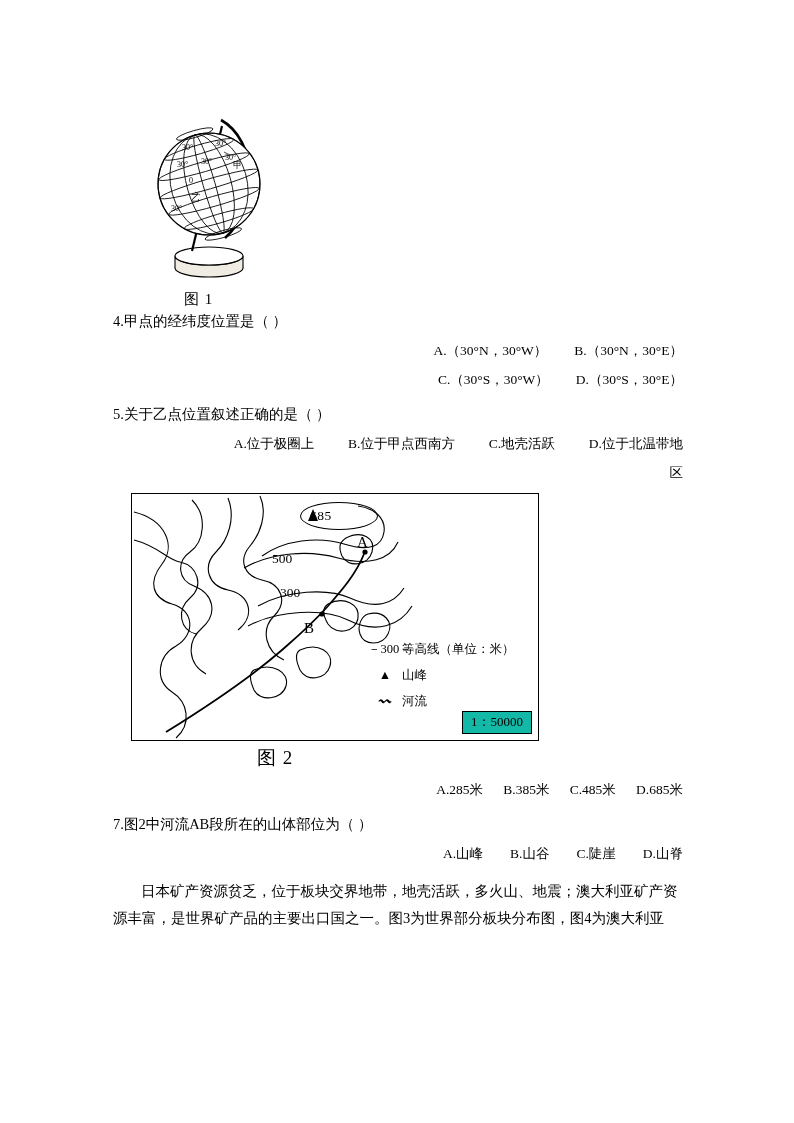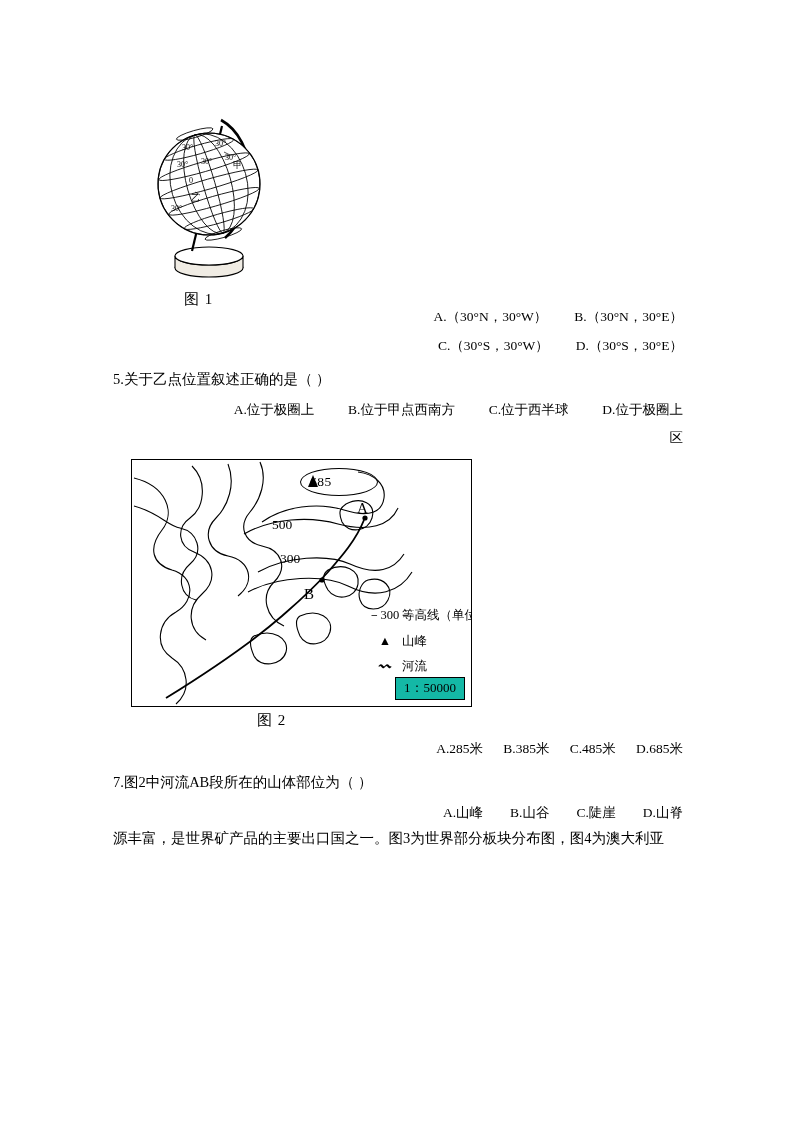--- a/index.html
+++ b/index.html
@@ -65,21 +65,21 @@
     margin-top: 14px;
   }
   
   .fig2-wrap {
     margin-top: 10px;
     margin-left: 18px;
     width: 420px;
   }
   .map-box {
     position: relative;
-    width: 341px;
+    width: 408px;
     height: 248px;
     border: 1.3px solid #000;
     box-sizing: border-box;
     overflow: hidden;
   }
   .scale-box {
     position: absolute;
     right: 6px;
     bottom: 6px;
     border: 1.2px solid #000;
@@ -100,21 +100,21 @@
     align-items: center;
     margin-bottom: 7px;
     white-space: nowrap;
   }
   .legend-sym {
     width: 34px;
     display: inline-block;
     text-align: center;
   }
   .fig2-caption {
-    font-size: 15px;
+    font-size: 19px;
     letter-spacing: 1px;
     margin-top: 4px;
     margin-left: 126px;
   }
   .label-685 {
     position: absolute;
     left: 178px;
     top: 14px;
     font-size: 13.5px;
     letter-spacing: 0.5px;
@@ -185,28 +185,29 @@
         <text x="62" y="113" font-size="9" font-family="Liberation Serif, serif">乙</text>
 
         <g stroke="#000" stroke-width="0.7">
           <line x1="95" y1="64" x2="101" y2="67"></line>
           <line x1="66" y1="104" x2="71" y2="107"></line>
         </g>
       </svg>
       <div class="fig-caption">图 1</div>
     </div>
 
+    <div class="q">4.甲点的经纬度位置是（    ）</div>
     <div class="q-opts">
       <span class="opt-row">A.（30°N，30°W）        B.（30°N，30°E）</span>
       <span class="opt-row">C.（30°S，30°W）        D.（30°S，30°E）</span>
     </div>
 
     <div class="q">5.关于乙点位置叙述正确的是（    ）</div>
     <div class="q-opts">
-      <span class="opt-row">A.位于极圈上          B.位于甲点西南方          C.位于西半球          D.位于极圈上</span>
+      <span class="opt-row">A.位于极圈上          B.位于甲点西南方          C.地壳活跃          D.位于北温带地</span>
       <span class="opt-row">区</span>
     </div>
 
 
     <div class="fig2-wrap">
       <div class="map-box">
         <svg width="416" height="246" viewBox="0 0 416 246">
 
           <g fill="none" stroke="#000" stroke-width="1.1">
             <path d="M2 18 C 34 26, 44 52, 30 70 C 16 88, 20 104, 40 110 C 62 116, 64 140, 44 152 C 26 162, 22 186, 40 198 C 56 208, 60 230, 44 244"></path>
@@ -268,16 +269,17 @@
 
     <div class="q-opts">
       <span class="opt-row">A.285米      B.385米      C.485米      D.685米</span>
     </div>
 
     <div class="q">7.图2中河流AB段所在的山体部位为（    ）</div>
     <div class="q-opts">
       <span class="opt-row">A.山峰        B.山谷        C.陡崖        D.山脊</span>
     </div>
 
+    <div class="para indent">日本矿产资源贫乏，位于板块交界地带，地壳活跃，多火山、地震；澳大利亚矿产资</div>
     <div class="para" style="margin-top:2px">源丰富，是世界矿产品的主要出口国之一。图3为世界部分板块分布图，图4为澳大利亚</div>
 
   </div>
 </div>
 
 </body></html>

